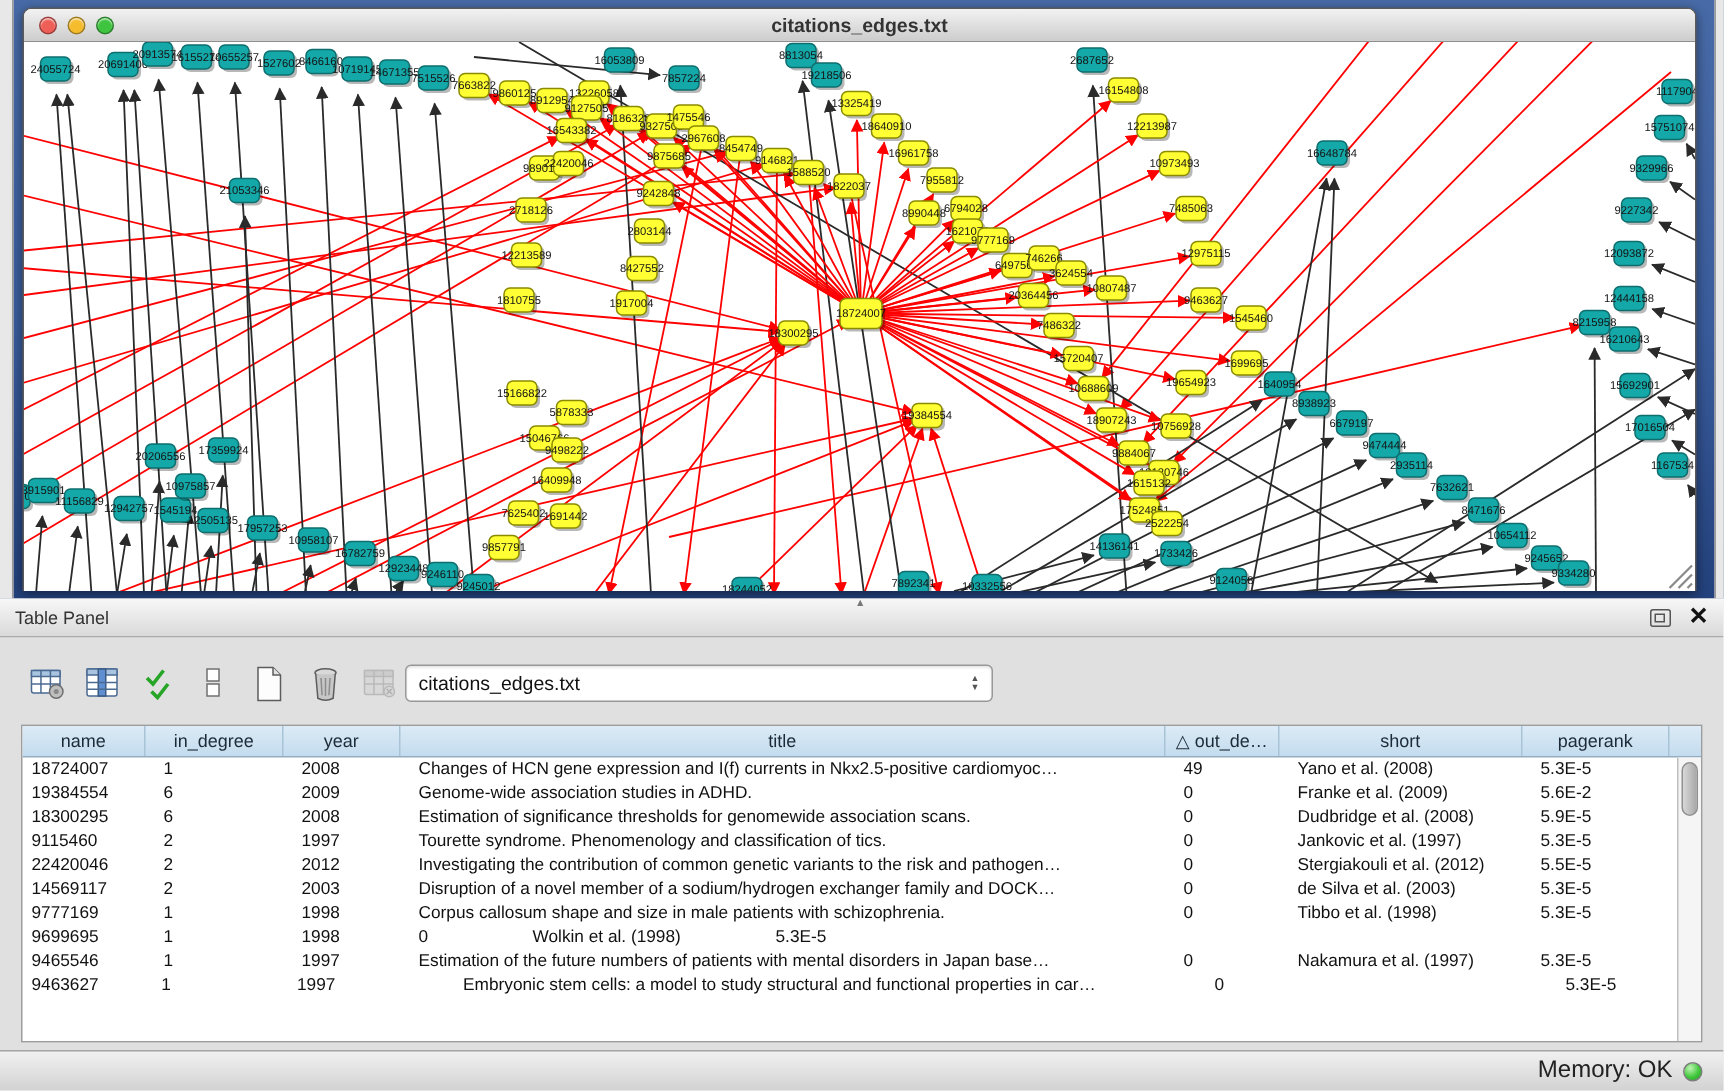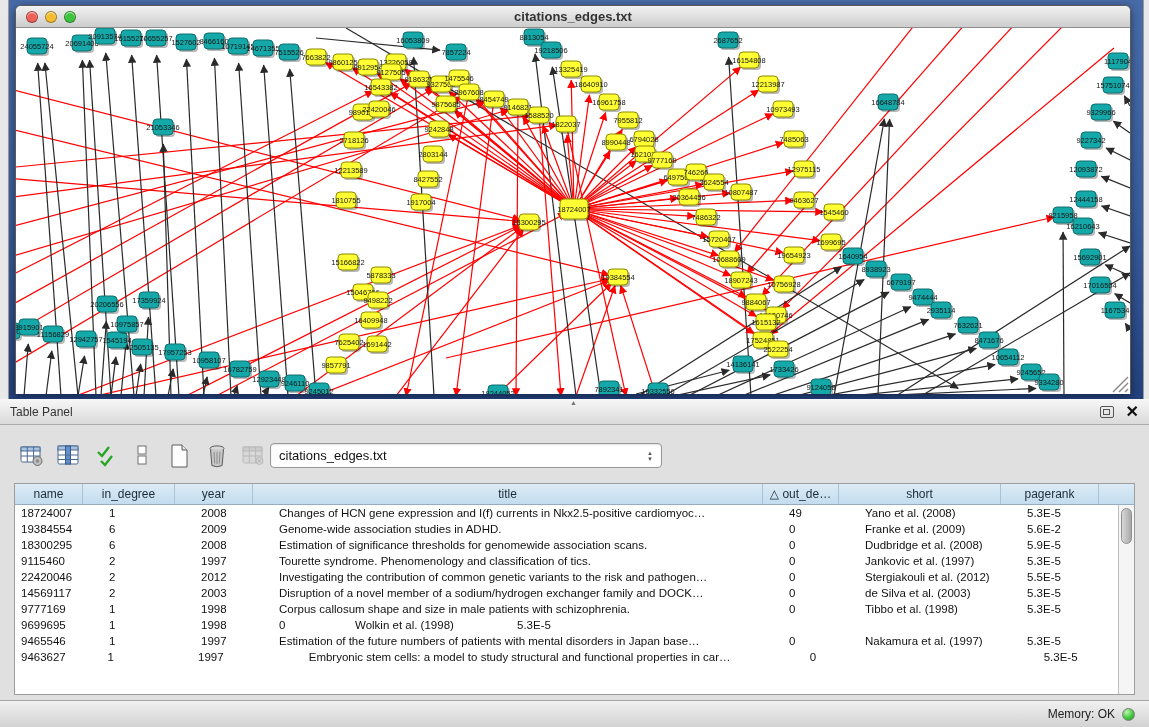--- a/index.html
+++ b/index.html
@@ -68,21 +68,21 @@
   .seg { display:flex; border:1px solid #979797; border-radius:5px; overflow:hidden;
          box-shadow:0 1px 1px rgba(255,255,255,.8); }
   .seg-btn { font-size:12px; padding:3px 16px 4px 16px; color:#333;
              background:linear-gradient(#ffffff,#e4e4e4); border-left:1px solid #b5b5b5; }
   .seg-btn:first-child { border-left:none; }
   .seg-btn.sel { background:linear-gradient(#929292,#6e6e6e); color:#f2f2f2; }
 
   .statusbar { position:absolute; left:0; bottom:0; width:1149px; height:27px;
                background:linear-gradient(#f1f1f1,#d2d2d2); border-top:1px solid #a6a6a6;
                display:flex; align-items:center; justify-content:flex-end; padding:0 14px; gap:7px; }
-  .mem-label { font-size:12px; color:#222; }
+  .mem-label { font-size:16px; color:#222; }
   .mem-dot { width:13px; height:13px; border-radius:50%; border:1px solid #7d7d7d;
              background:radial-gradient(circle at 35% 28%, #c0f5b5, #43c83e 55%, #1f9c22); }
 </style>
 </head>
 <body>
 
 <div class="desktop">
   <div class="edge-strip left"></div>
   <div class="edge-strip right"></div>
 
@@ -961,21 +961,21 @@
   <div class="combo">
     <span class="val">citations_edges.txt</span>
     <span class="steppers">
         <span>▲</span>
         <span>▼</span>
       </span>
   </div>
 
   <div class="table-box">
     <div class="thead" id="thead">
-        <div class="th" style="width: 68px;">name</div>
+        <div class="th" style="width: 82px;">name</div>
         <div class="th" style="width: 92px;">in_degree</div>
         <div class="th" style="width: 78px;">year</div>
         <div class="th" style="width: 510px;">title</div>
         <div class="th" style="width: 76px;">△ out_de…</div>
         <div class="th" style="width: 162px;">short</div>
         <div class="th" style="width: 98px;">pagerank</div>
       </div>
     <div class="rows" id="tbody">
         <div class="tr">
           <div class="td" style="width: 88px;">18724007</div>

